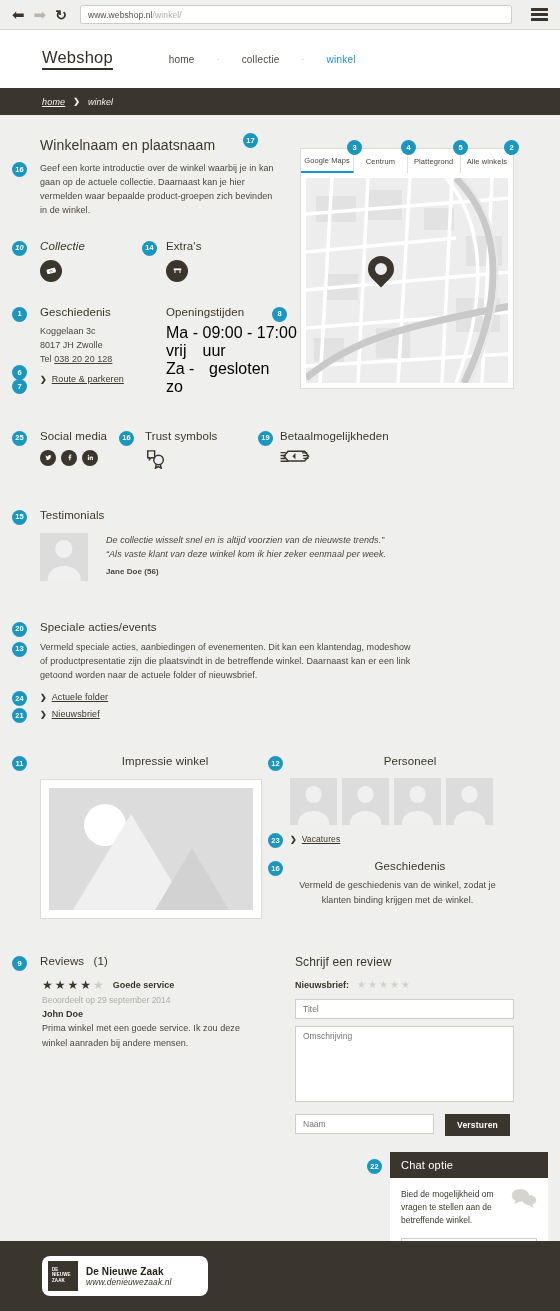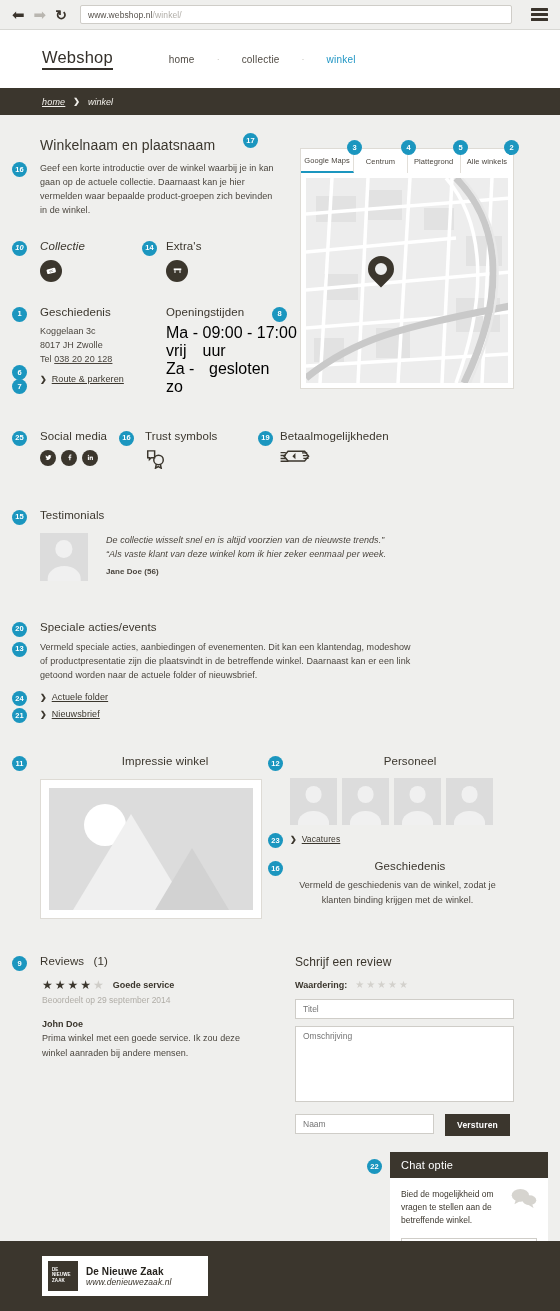--- a/index.html
+++ b/index.html
@@ -202,21 +202,21 @@
   .chat-bubbles { position: absolute; right: 11px; top: 10px; color: #d6d4cf; }
 
   
   .footer {
     position: absolute; left: 0; top: 1241px;
     width: 560px; height: 70px; background: #3b362d;
   }
   .footer-card {
     position: absolute; left: 42px; top: 15px;
     width: 166px; height: 40px; background: #fff;
-    display: flex; align-items: center; padding-left: 6px; gap: 8px;
+    display: flex; align-items: center; padding-left: 6px; gap: 8px; border-radius: 8px;
   }
   .dnz-logo {
     width: 30px; height: 30px; background: #3b362d; color: #fff;
     font-size: 4.5px; font-weight: bold; line-height: 1.18;
     padding: 6px 0 0 4px; letter-spacing: .1px;
   }
   .dnz-name { font-size: 10px; color: #26231e; font-weight: bold; letter-spacing: .1px; }
   .dnz-url { font-size: 8.5px; color: #3b362d; font-style: italic; letter-spacing: .1px; }
 </style>
 </head>
@@ -452,27 +452,27 @@
           <div class="stars">
             <span class="star">★</span>
             <span class="star">★</span>
             <span class="star">★</span>
             <span class="star">★</span>
             <span class="star off">★</span>
           </div>
           <span style="font-size:9px; font-weight:bold; color:#3b362d;">Goede service</span>
         </div>
         <p style="font-size:8.5px; color:#b0ada7; margin-top:4px; margin-left:2px;">Beoordeelt op 29 september 2014</p>
-        <p style="font-size:9px; font-weight:bold; color:#3b362d; margin-top:14px; margin-left:2px;">John Doe</p>
+        <p style="font-size:9px; font-weight:bold; color:#3b362d; margin-top:4px; margin-left:2px;">John Doe</p>
         <p class="body" style="margin-top:2px; margin-left:2px; width:215px;">Prima winkel met een goede service. Ik zou deze winkel aanraden bij andere mensen.</p>
       </div>
       <div style="position:relative; width:230px;">
         <h3 class="sub" style="font-size:12px;">Schrijf een review</h3>
         <div style="display:flex; align-items:center; gap:8px; margin-top:11px;">
-          <span style="font-size:9px; color:#3b362d; font-weight:bold;">Waardering:</span>
+          <span style="font-size:9px; color:#3b362d; font-weight:bold;">Nieuwsbrief:</span>
           <div class="stars">
             <span class="star sm">★</span>
             <span class="star sm">★</span>
             <span class="star sm">★</span>
             <span class="star sm">★</span>
             <span class="star sm">★</span>
           </div>
         </div>
         <input class="inp" style="width: 219px; margin-top: 9px;" placeholder="Titel">
         <textarea class="inp" style="width: 219px; height: 76px; margin-top: 7px; resize: none;" placeholder="Omschrijving"></textarea>

